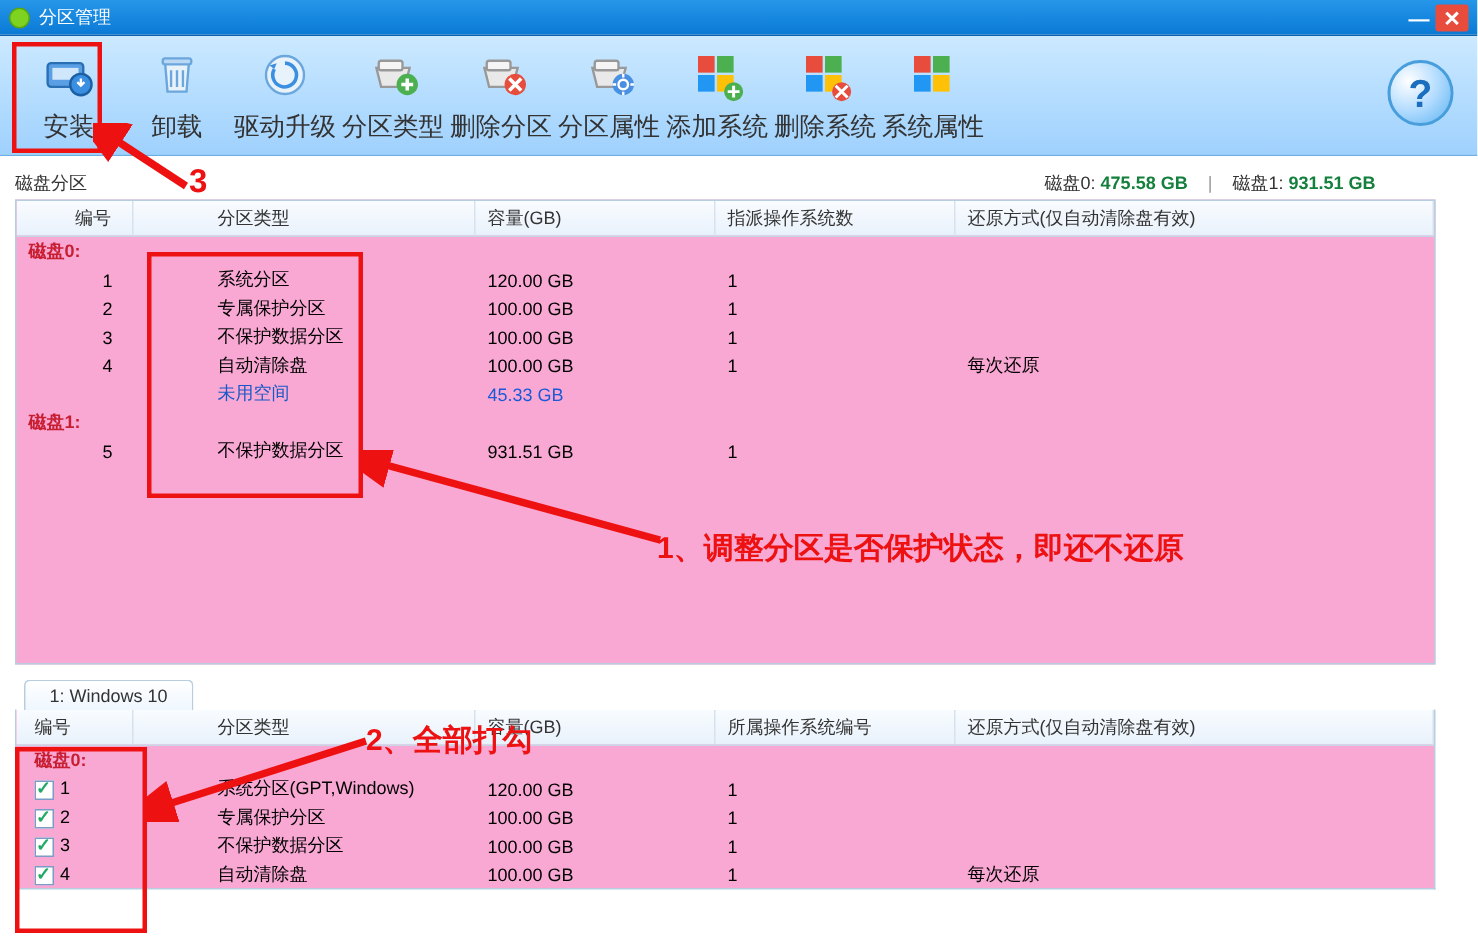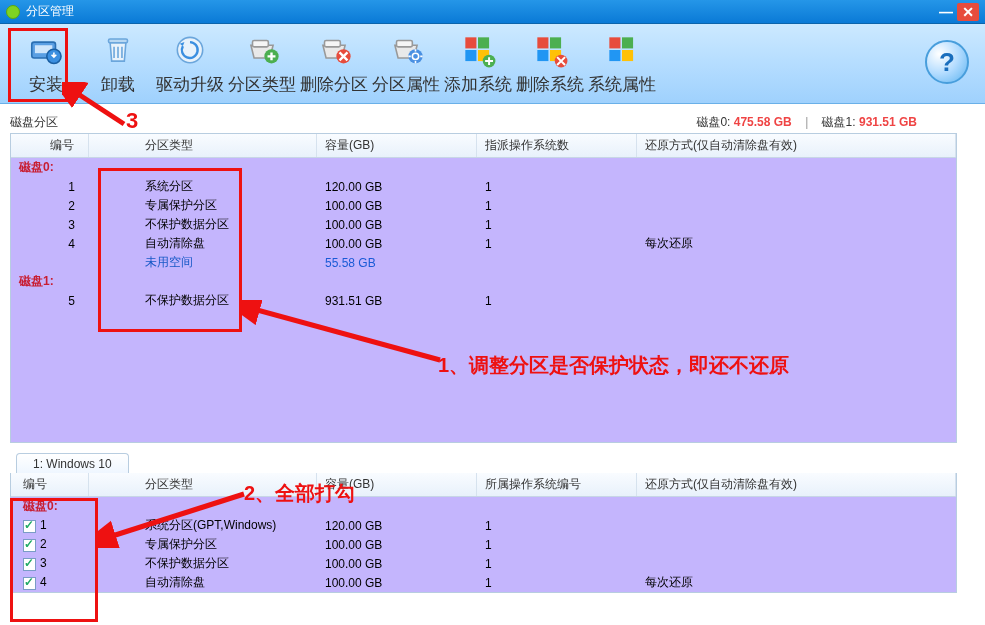--- a/index.html
+++ b/index.html
@@ -41,25 +41,25 @@
 }
 
 .content { padding: 6px 28px 10px 10px; }
 .section-header {
   display:flex; align-items:center;
   font-size:12px; color:#333; margin: 4px 0 2px 0;
 }
 .section-header .sh-title { font-weight:normal; }
 .section-header .sh-right { margin-left:auto; font-size:12px; padding-right: 40px; }
 .disk-info { color:#333; }
-.disk-size { color:#ef4444; font-weight:bold; }
+.disk-size { color:#15803d; font-weight:bold; }
 .sep { color:#999; margin: 0 10px; }
 
 .panel {
-  border:1px solid #b8cde0; background:#c4b5fd; position:relative;
+  border:1px solid #b8cde0; background:#f9a8d4; position:relative;
 }
 .panel-top { height: 310px; overflow:auto; }
 .panel-bot { height: 120px; overflow:auto; margin-top: 0; border-top:none; }
 
 .grid-header {
   display:flex; background:linear-gradient(to bottom,#f9fcff,#e8f1fb);
   border-bottom:1px solid #c7d6e6; font-size:12px; color:#333;
   position:sticky; top:0;
 }
 .grid-header .col, .row .col {
@@ -251,21 +251,21 @@
       <div class="row">
         <div class="col c-id">4</div>
           <div class="col c-type">自动清除盘</div>
           <div class="col c-cap">100.00 GB</div>
           <div class="col c-os">1</div>
           <div class="col c-rest">每次还原</div>
       </div>
       <div class="row">
         <div class="col c-id"></div>
           <div class="col c-type blue-text">未用空间</div>
-          <div class="col c-cap cap-blue">55.58 GB</div>
+          <div class="col c-cap cap-blue">45.33 GB</div>
           <div class="col c-os"></div>
           <div class="col c-rest"></div>
       </div>
       <div class="row">
           <div class="col c-id disk-label" style="text-align:left">磁盘1:</div>
         </div>
       <div class="row">
         <div class="col c-id">5</div>
           <div class="col c-type">不保护数据分区</div>
           <div class="col c-cap">931.51 GB</div>

